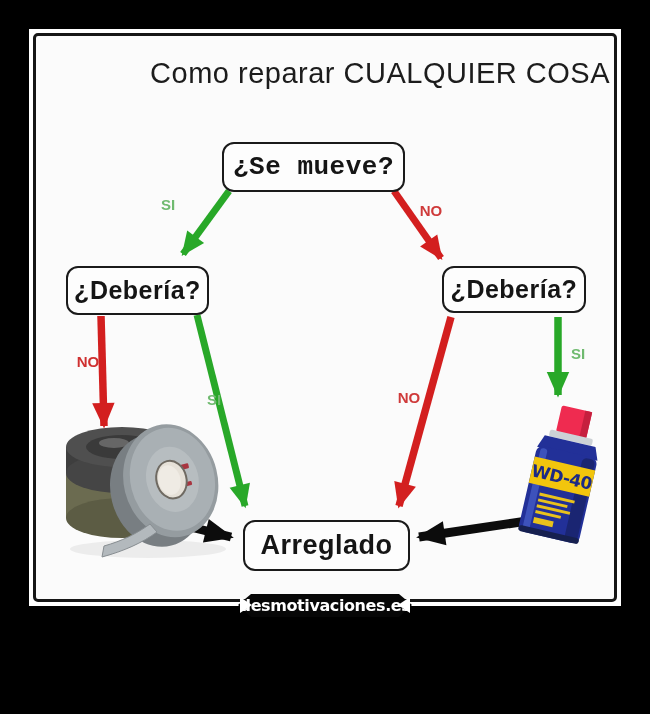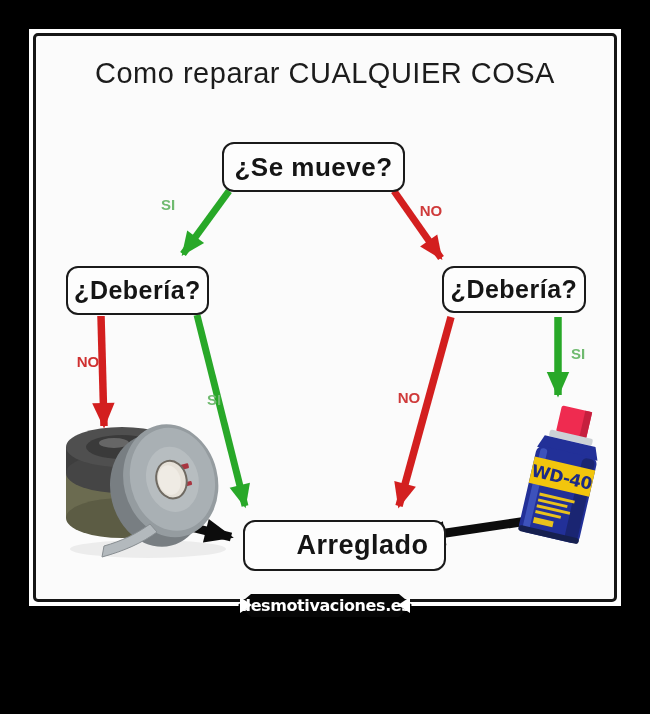--- a/index.html
+++ b/index.html
@@ -2,29 +2,29 @@
 <html><head>
 <meta charset="utf-8">
 <style>
   html,body{margin:0;padding:0;background:#000;}
   .page{position:relative;width:650px;height:714px;background:#000;overflow:hidden;
         font-family:"Liberation Sans",sans-serif;}
   .frame{position:absolute;left:29px;top:29px;width:592px;height:577px;background:#ffffff;}
   .inner{position:absolute;left:4px;top:4px;width:578px;height:563px;
          border:3px solid #161616;border-radius:5px;background:#fbfbfb;}
   .overlay{position:absolute;left:0;top:0;width:650px;height:714px;}
-  .title{position:absolute;left:40px;top:57px;width:570px;text-align:center;
+  .title{position:absolute;left:40px;top:57px;width:570px;text-align:right;
          font-size:29px;font-weight:400;letter-spacing:.5px;color:#1c1c1c;}
   .node{position:absolute;display:flex;align-items:center;justify-content:center;
         background:#fdfdfd;border:2.5px solid #1a1a1a;border-radius:12px;
         font-weight:700;color:#151515;letter-spacing:.5px;}
-  .node-start{left:222px;top:142px;width:179px;height:46px;font-size:26px;}
+  .node-start{left:222px;top:142px;width:179px;height:46px;font-size:26px;font-family:Liberation Mono, monospace;}
   .node-left{left:66px;top:266px;width:139px;height:45px;font-size:25px;}
   .node-right{left:442px;top:266px;width:140px;height:43px;font-size:25px;}
-  .node-end{left:243px;top:520px;width:163px;height:47px;font-size:27px;padding-left:36px;}
+  .node-end{left:243px;top:520px;width:163px;height:47px;font-size:27px;}
   .edge-label{font-weight:700;font-size:15px;font-family:"Liberation Sans",sans-serif;}
   .wm-text{font-family:"DejaVu Sans",sans-serif;font-weight:bold;font-size:16px;letter-spacing:-.4px;}
   .wd-text{font-family:"DejaVu Sans",sans-serif;font-weight:bold;font-size:17px;letter-spacing:-.5px;}
   .caption{position:absolute;left:0;top:621px;width:650px;text-align:center;
            font-family:"Liberation Serif",serif;font-size:43px;line-height:46px;
            color:#f7f7f7;letter-spacing:.5px;}
 </style>
 </head>
 <body>
 

